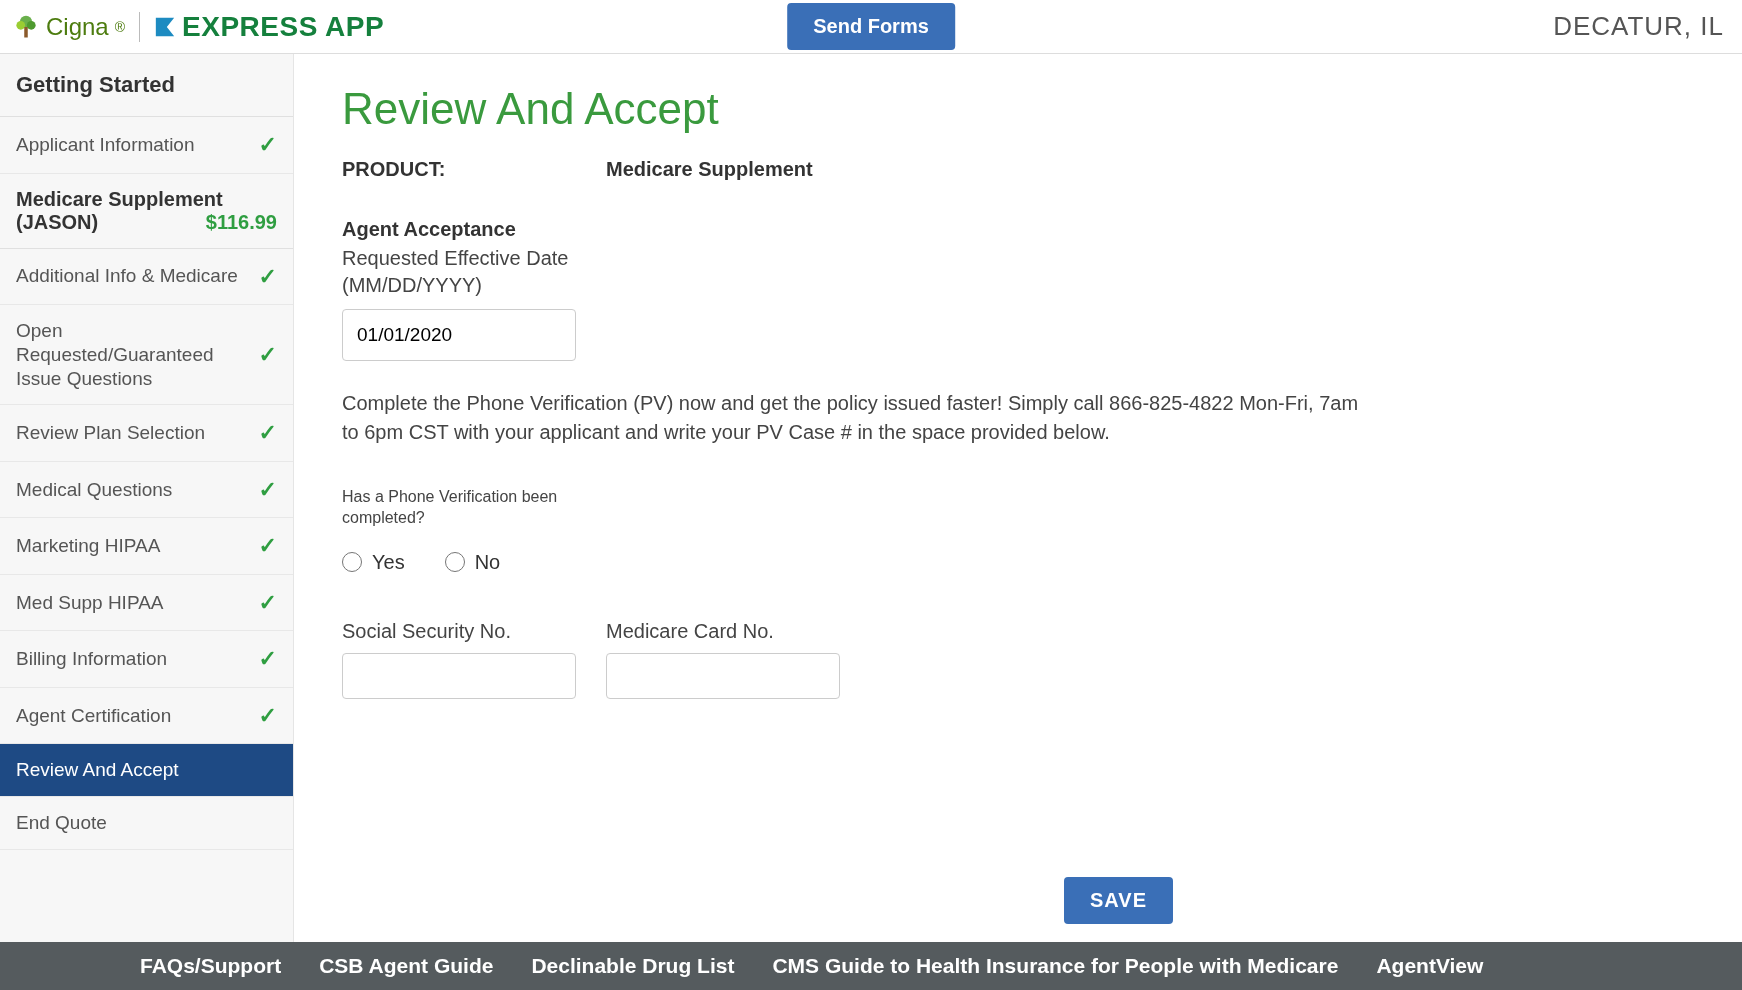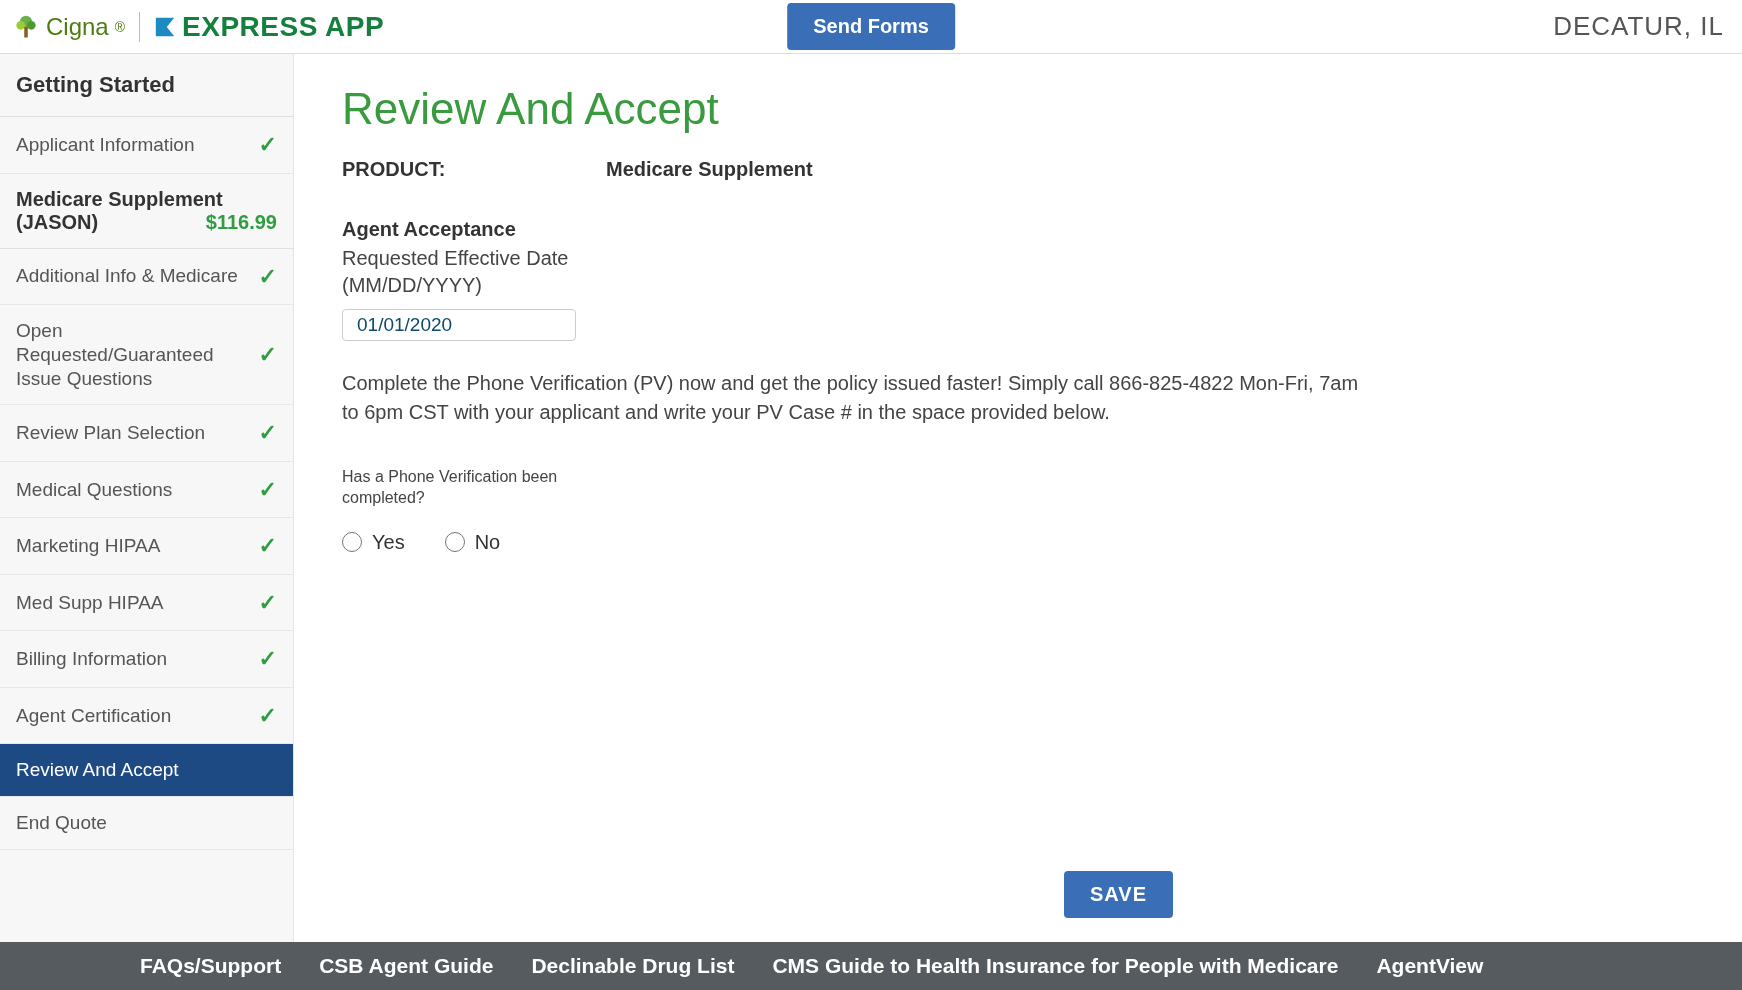--- a/index.html
+++ b/index.html
@@ -67,38 +67,38 @@
   .main {
     flex: 1; padding: 30px 48px 20px 48px; overflow: hidden; position: relative;
   }
   .page-title { font-size: 44px; color: #3a9a3e; font-weight: 400; margin-bottom: 24px; }
   .row-product { display: flex; margin-bottom: 37px; font-size: 20px; }
   .row-product .k { width: 264px; font-weight: 700; }
   .row-product .v { font-weight: 700; }
   .section-sub { font-size: 20px; font-weight: 700; margin-bottom: 4px; }
   .req-label { font-size: 20px; color: #444; line-height: 1.35; margin-bottom: 10px; max-width: 264px; }
   .date-input {
-    width: 234px; height: 32px; border: 1px solid #ccc; border-radius: 4px;
-    padding: 0 14px; font-size: 19px; color: #0c4a6e; margin-bottom: 28px;
+    width: 234px; height: 52px; border: 1px solid #ccc; border-radius: 4px;
+    padding: 0 14px; font-size: 19px; color: #000000; margin-bottom: 28px;
   }
   .pv-text { font-size: 20px; color: #444; max-width: 1020px; line-height: 1.45; margin-bottom: 40px; }
   .pv-question { font-size: 16px; color: #444; max-width: 264px; line-height: 1.3; margin-bottom: 22px; }
   .radio-row { display: flex; gap: 40px; font-size: 20px; color: #333; margin-bottom: 46px; }
   .radio-row label { display: flex; align-items: center; gap: 10px; cursor: pointer; }
   .radio-row input[type=radio] { width: 20px; height: 20px; accent-color: #555; cursor: pointer; }
   .two-fields { display: flex; gap: 30px; }
   .field { display: flex; flex-direction: column; }
   .field label { font-size: 20px; color: #444; margin-bottom: 10px; }
   .field input {
     width: 234px; height: 46px; border: 1px solid #ccc; border-radius: 4px;
     padding: 0 12px; font-size: 19px;
   }
 
   .save-btn {
-    position: absolute; bottom: 24px; left: 770px;
+    position: absolute; bottom: 18px; left: 770px;
     background: #3a6fb7; color: #fff; border: none;
     padding: 12px 26px; font-size: 20px; font-weight: 700;
     border-radius: 4px; cursor: pointer; letter-spacing: 1px;
   }
   .submit-btn {
     position: absolute; bottom: 18px; right: 10px;
     background: #3a6fb7; color: #fff; border: none;
     padding: 12px 22px; font-size: 20px; font-weight: 700;
     border-radius: 4px; cursor: pointer; letter-spacing: 1px;
     display: flex; align-items: center; gap: 8px;
@@ -214,20 +214,30 @@
       <label>
         <input type="radio" name="pv" style="">
         <span>Yes</span>
       </label>
       <label>
         <input type="radio" name="pv" style="">
         <span>No</span>
       </label>
     </div>
 
+    <div class="two-fields">
+      <div class="field">
+        <label>Social Security No.</label>
+        <input type="text" value="" style="">
+      </div>
+      <div class="field">
+        <label>Medicare Card No.</label>
+        <input type="text" value="" style="">
+      </div>
+    </div>
 
     <button class="save-btn">SAVE</button>
   </main>
 </div>
 
 <div class="footer">
   <a>FAQs/Support</a>
   <a>CSB Agent Guide</a>
   <a>Declinable Drug List</a>
   <a>CMS Guide to Health Insurance for People with Medicare</a>

